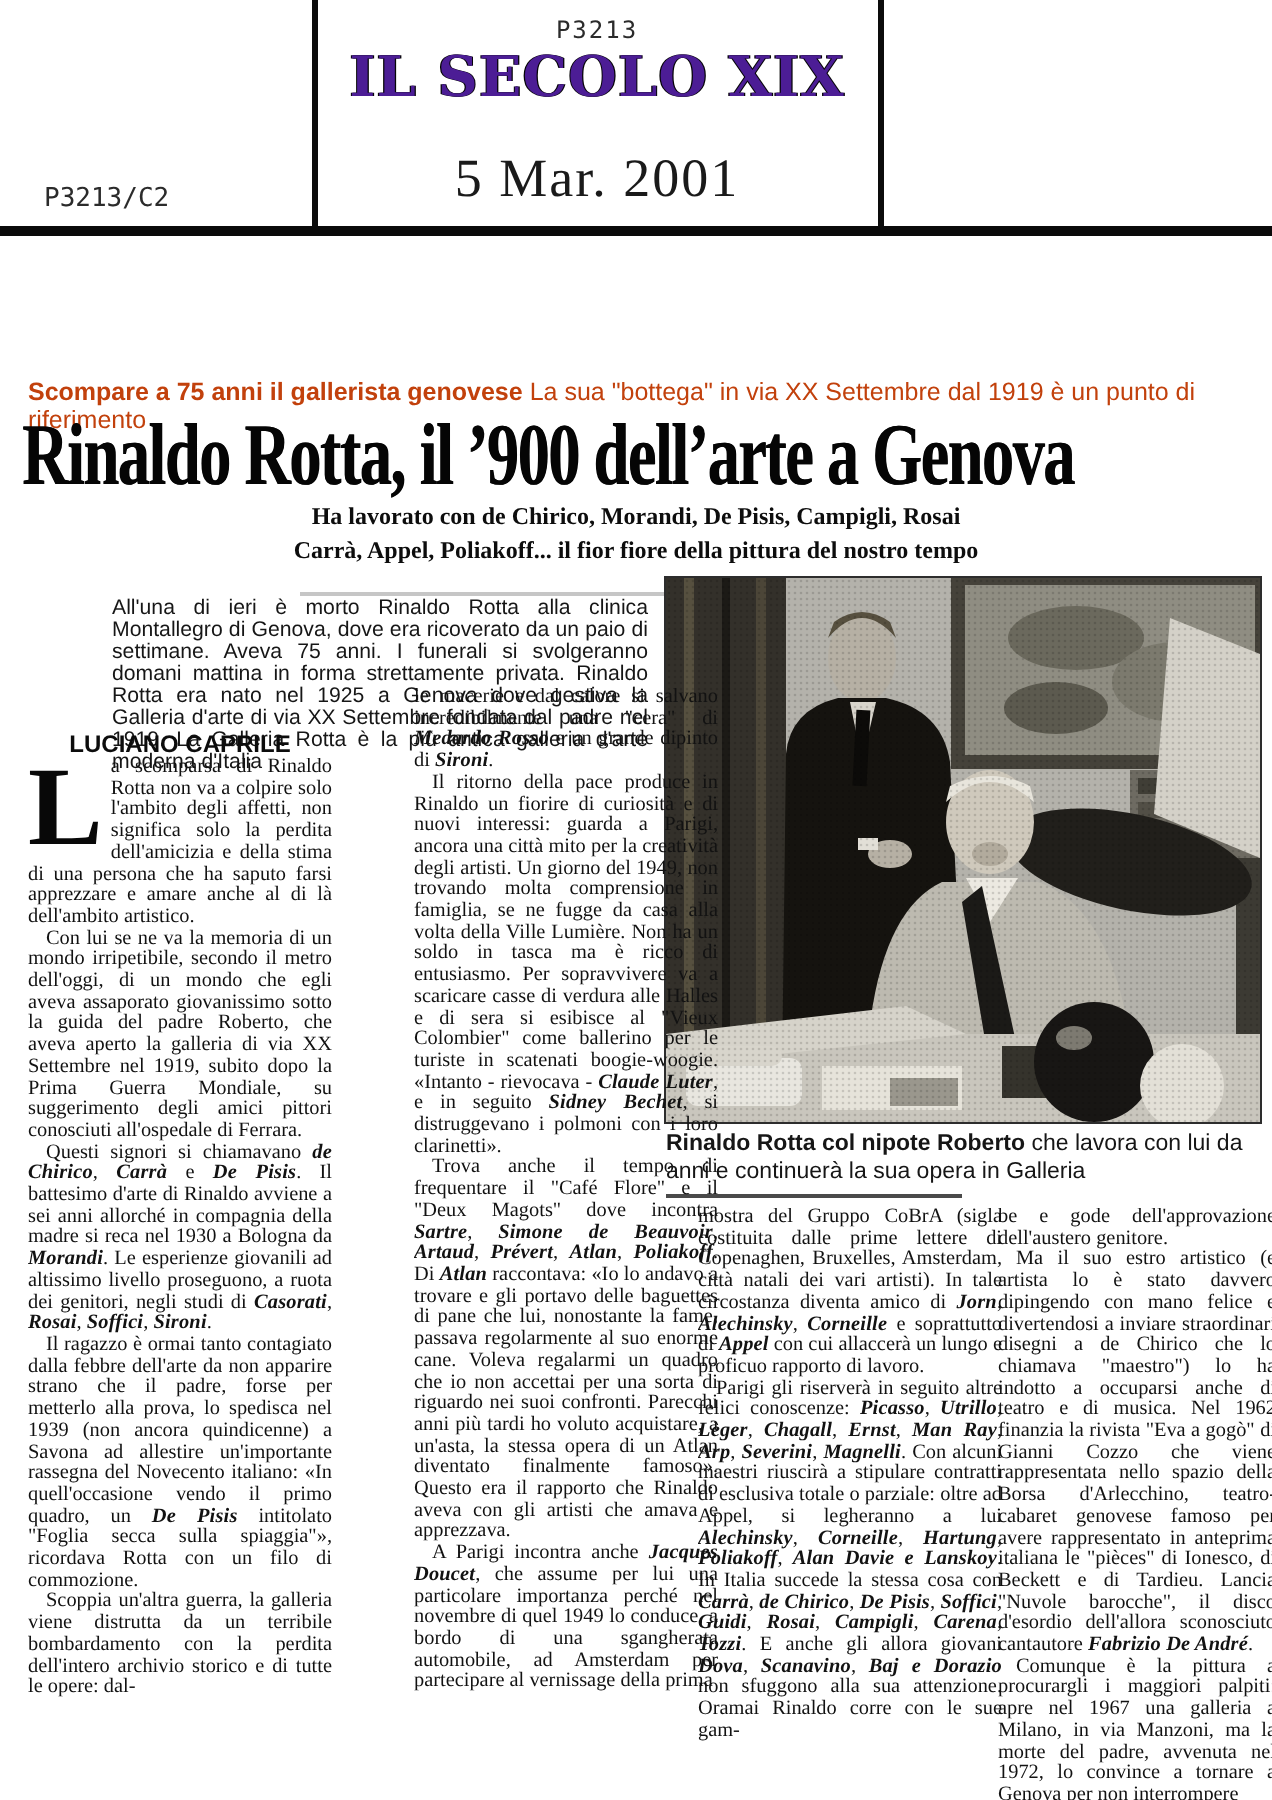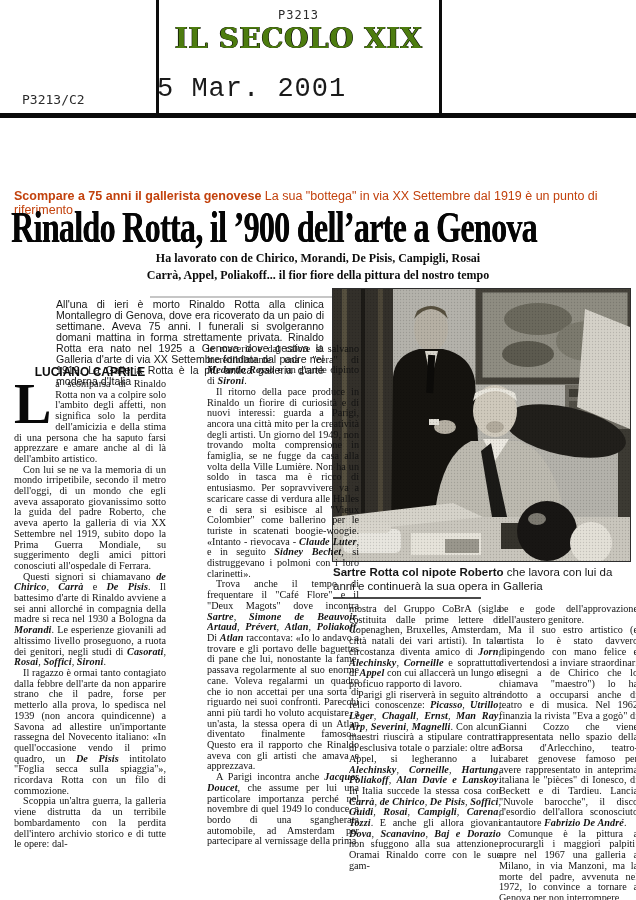--- a/index.html
+++ b/index.html
@@ -6,23 +6,23 @@
   .page{position:relative;width:636px;height:900px;background:#ffffff;overflow:hidden;
         color:#141414;font-family:"Liberation Serif","DejaVu Serif",serif;}
   
   .vline{position:absolute;top:0;width:3px;height:114px;background:#0c0c0c;}
   .v1{left:156px;} .v2{left:439px;}
   .hdr-rule{position:absolute;left:0;top:113px;width:636px;height:5px;background:#0a0a0a;}
   .code-top{position:absolute;left:157px;top:8px;width:283px;text-align:center;
             font-family:"DejaVu Sans Mono","Liberation Mono",monospace;font-size:12px;letter-spacing:1px;color:#2b2b2b;}
   .masthead{position:absolute;left:157px;top:22px;width:283px;text-align:center;
             font-family:"DejaVu Serif","Liberation Serif",serif;font-weight:bold;font-size:28px;
-            letter-spacing:0.5px;color:#4d7c0f;text-shadow:0.6px 0 0 #050505,-0.6px 0 0 #050505;}
-  .hdr-date{position:absolute;left:157px;top:74px;width:283px;text-align:left;
-            font-family:Liberation Mono, monospace;font-size:27px;color:#1a1a1a;letter-spacing:1px;}
+            letter-spacing:0.5px;color:#4c1d95;text-shadow:0.6px 0 0 #050505,-0.6px 0 0 #050505;}
+  .hdr-date{position:absolute;left:157px;top:74px;width:283px;text-align:center;
+            font-family:Liberation Serif, serif;font-size:27px;color:#1a1a1a;letter-spacing:1px;}
   .code-left{position:absolute;left:22px;top:92px;
             font-family:"DejaVu Sans Mono","Liberation Mono",monospace;font-size:13px;color:#2b2b2b;}
   
   .kicker{position:absolute;left:14px;top:189px;width:614px;
           font-family:"Liberation Sans","DejaVu Sans",sans-serif;font-size:12.5px;color:#c2410c;}
   .kicker b{font-weight:bold;}
   .headline{position:absolute;left:11px;top:202px;margin:0;white-space:nowrap;
             font-family:"Liberation Serif","DejaVu Serif",serif;font-weight:bold;font-size:44px;
             letter-spacing:-1px;color:#050505;transform:scaleX(0.73);transform-origin:left top;
             text-shadow:0.4px 0 0 #050505;}
@@ -147,21 +147,21 @@
           <rect x="14" y="234" width="44" height="10" rx="5" fill="#d8d5cc"></rect>
         </g>
         <rect x="168" y="234" width="22" height="26" fill="#35332c"></rect>
         <circle cx="214" cy="242" r="30" fill="#181614"></circle>
         <ellipse cx="204" cy="230" rx="9" ry="6" fill="#7d7a71"></ellipse>
         <circle cx="258" cy="254" r="21" fill="#e3e0d7"></circle>
       </g>
       <rect width="297" height="272" fill="url(#halftone)"></rect>
     </svg>
   </div>
-  <div class="caption"><b>Sartre Rotta col nipote Roberto</b><span> che lavora con lui da anni e continuerà la sua opera in Galleria</span></div>
+  <div class="caption"><b>Rinaldo Rotta col nipote Roberto</b><span> che lavora con lui da anni e continuerà la sua opera in Galleria</span></div>
   <div class="caption-rule"></div>
 
   <div class="col c1">
     <p><span class="dropcap">L</span><span>a scomparsa di Rinaldo Rotta non va a colpire solo l'ambito degli affetti, non significa solo la perdita dell'amicizia e della stima di una persona che ha saputo farsi apprezzare e amare anche al di là dell'ambito artistico.</span></p>
     <p class="ind">Con lui se ne va la memoria di un mondo irripetibile, secondo il metro dell'oggi, di un mondo che egli aveva assaporato giovanissimo sotto la guida del padre Roberto, che aveva aperto la galleria di via XX Settembre nel 1919, subito dopo la Prima Guerra Mondiale, su suggerimento degli amici pittori conosciuti all'ospedale di Ferrara.</p>
     <p class="ind">Questi signori si chiamavano <b><i>de Chirico</i></b>, <b><i>Carrà</i></b> e <b><i>De Pisis</i></b>. Il battesimo d'arte di Rinaldo avviene a sei anni allorché in compagnia della madre si reca nel 1930 a Bologna da <b><i>Morandi</i></b>. Le esperienze giovanili ad altissimo livello proseguono, a ruota dei genitori, negli studi di <b><i>Casorati</i></b>, <b><i>Rosai</i></b>, <b><i>Soffici</i></b>, <b><i>Sironi</i></b>.</p>
     <p class="ind">Il ragazzo è ormai tanto contagiato dalla febbre dell'arte da non apparire strano che il padre, forse per metterlo alla prova, lo spedisca nel 1939 (non ancora quindicenne) a Savona ad allestire un'importante rassegna del Novecento italiano: «In quell'occasione vendo il primo quadro, un <b><i>De Pisis</i></b> intitolato "Foglia secca sulla spiaggia"», ricordava Rotta con un filo di commozione.</p>
     <p class="ind">Scoppia un'altra guerra, la galleria viene distrutta da un terribile bombardamento con la perdita dell'intero archivio storico e di tutte le opere: dal-</p>
   </div>
   <div class="col c2">

